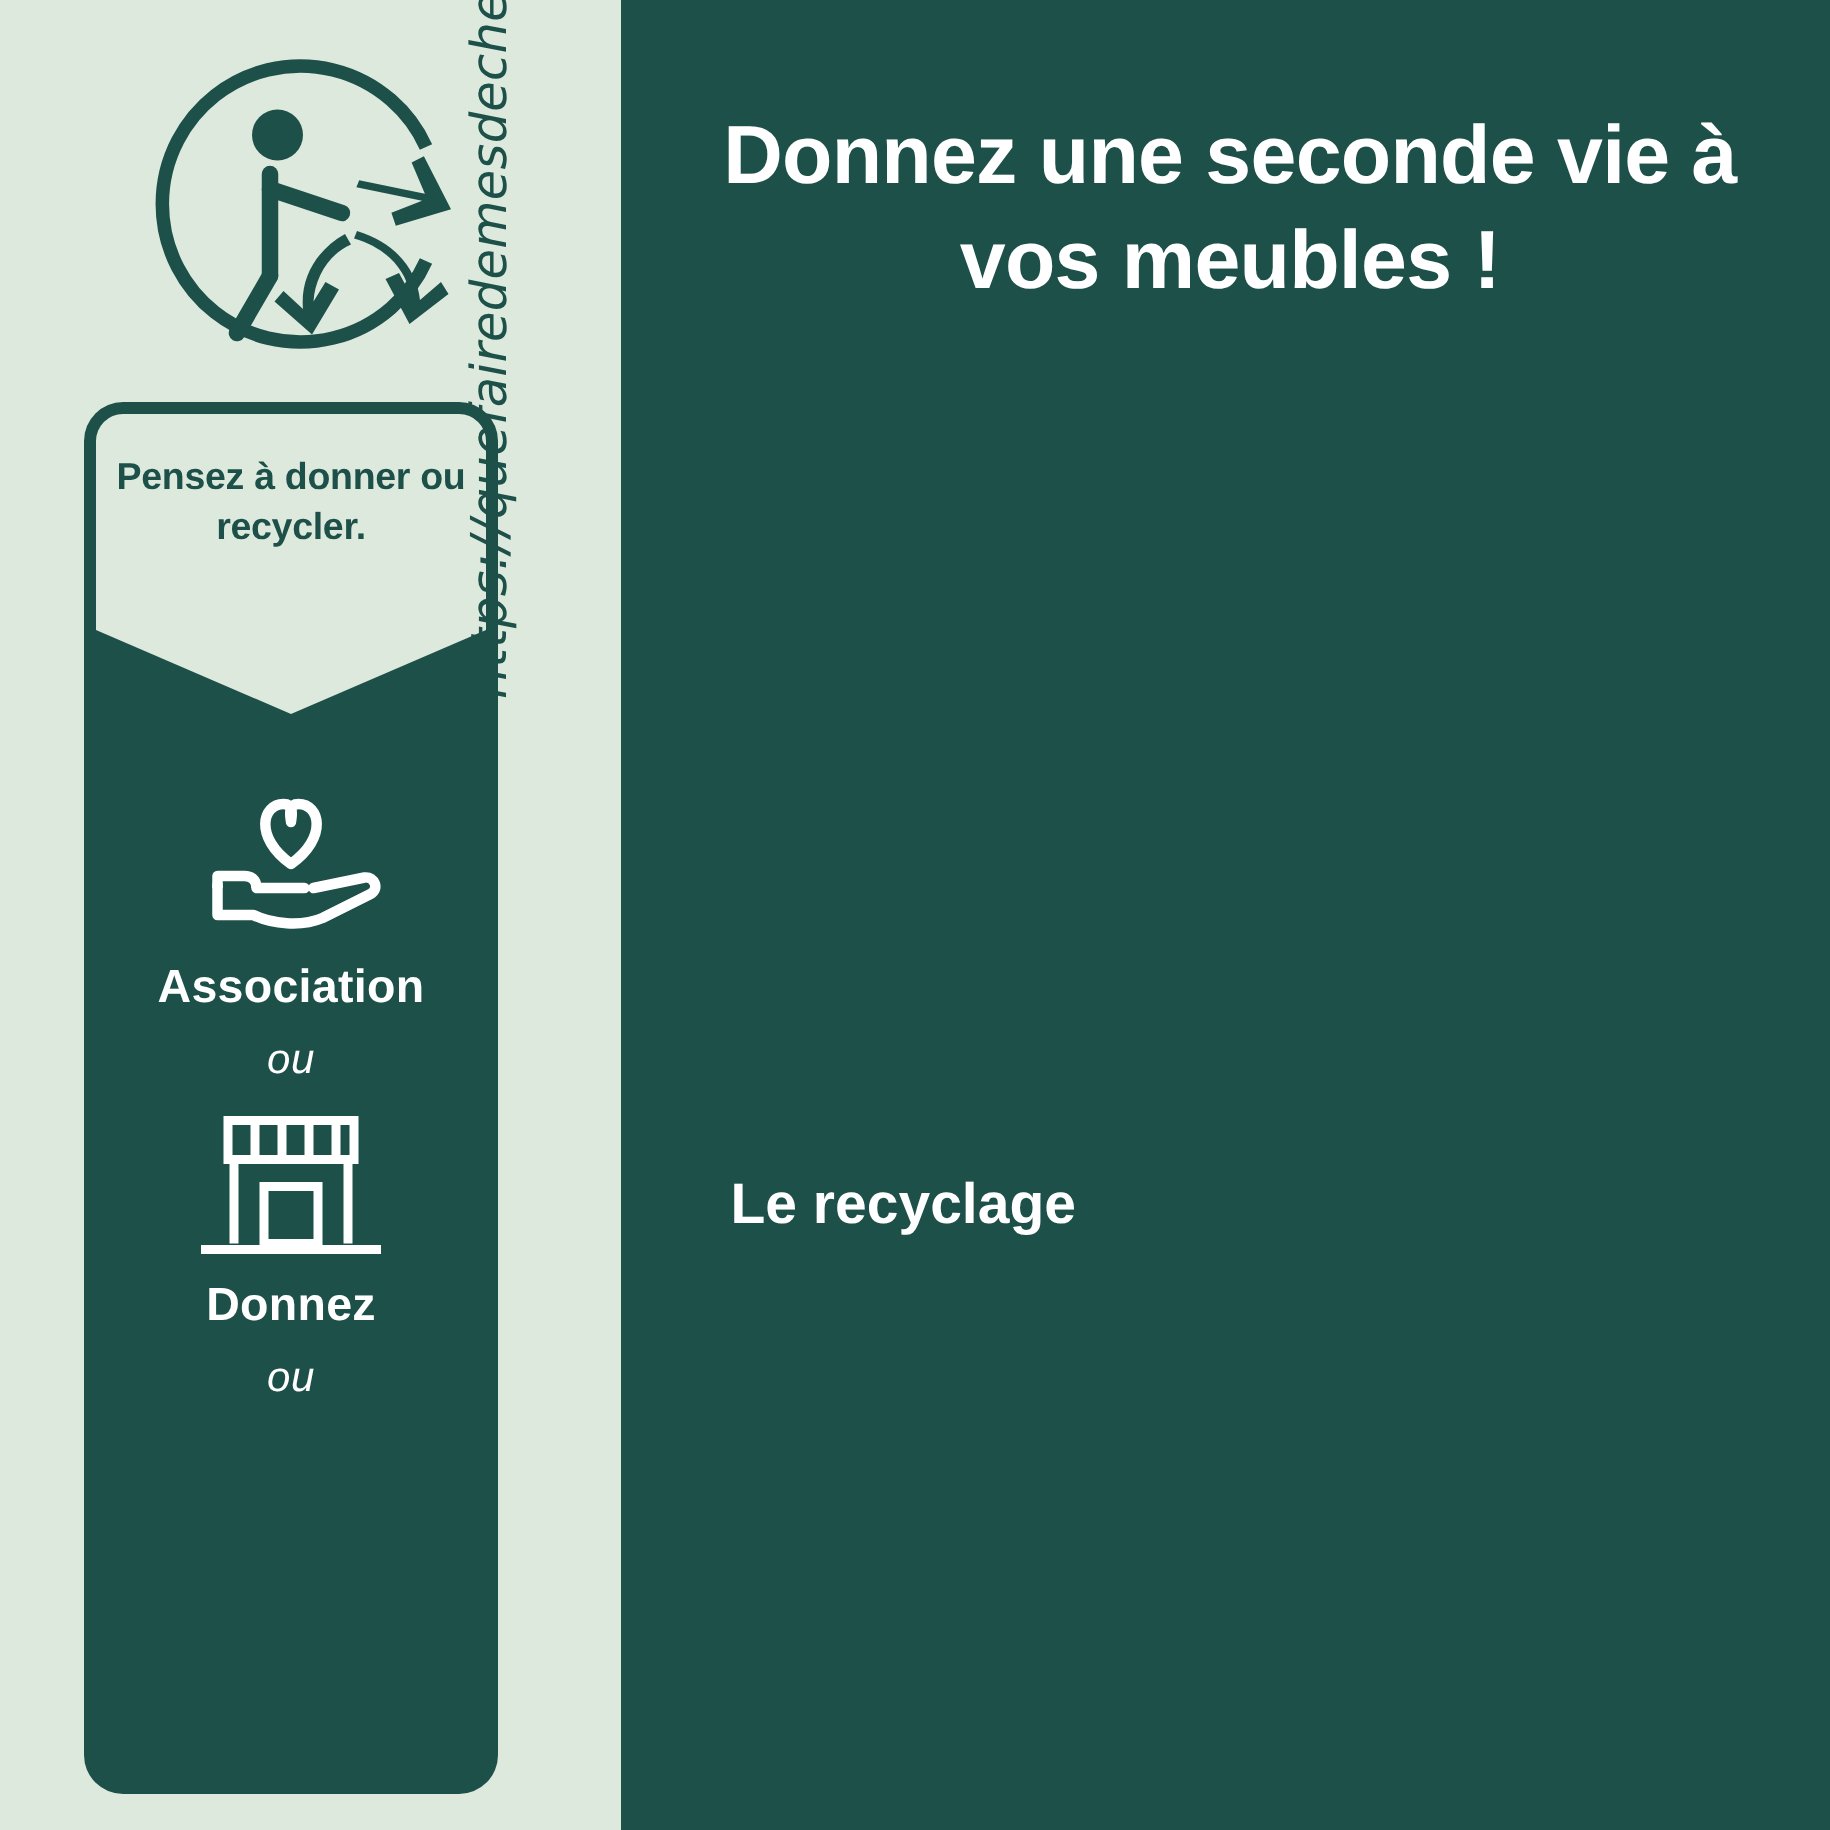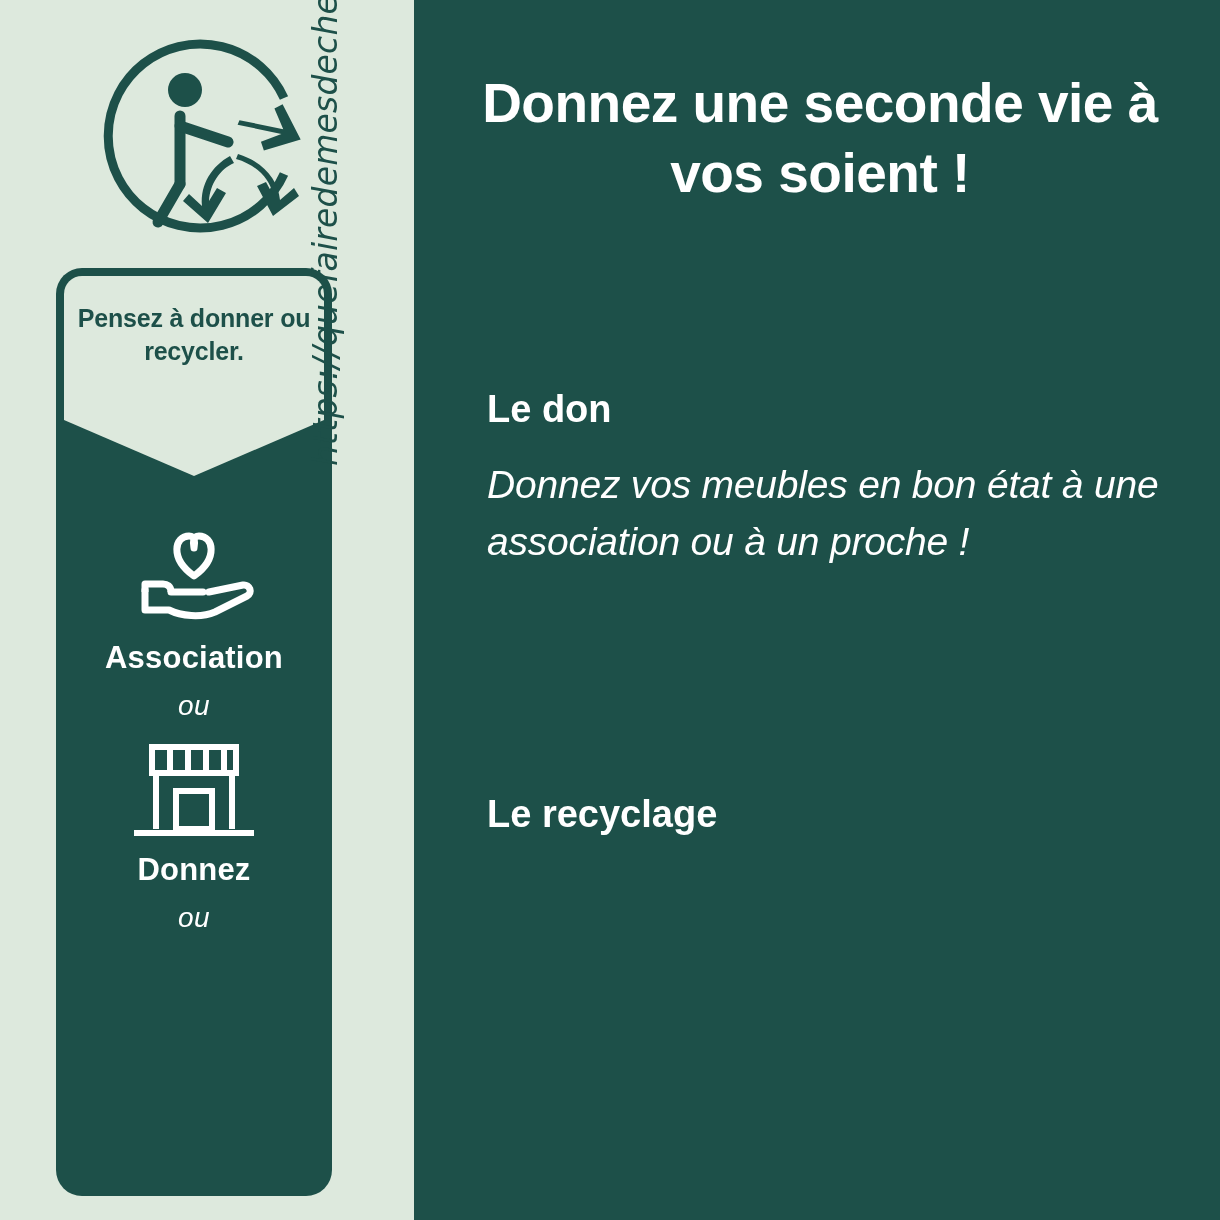--- a/index.html
+++ b/index.html
@@ -127,21 +127,21 @@
     line-height: 1.28;
     letter-spacing: -0.5px;
   }
   .section {
     position: absolute;
     left: 487px;
     width: 690px;
     color: #ffffff;
   }
   .section-1 { top: 388px; }
-  .section-2 { top: 782px; margin-top: 11px; }
+  .section-2 { top: 782px; }
   .section-title {
     font-size: 38px;
     font-weight: bold;
     letter-spacing: 0px;
     margin-bottom: 26px;
   }
   .section-body {
     font-size: 39px;
     font-style: italic;
     line-height: 1.45;
@@ -211,24 +211,20 @@
       <div class="ribbon-label">Donnez</div>
     </div>
 
     <div class="ribbon-sep">ou</div>
 
 
   </div>
 
   <div class="vertical-url">https://quefairedemesdechets.fr</div>
 
-  <div class="headline">Donnez une seconde vie à vos soient !</div>
-
-  <div class="section section-1">
-    <div class="section-title">Le don</div>
-    <div class="section-body">Donnez vos meubles en bon état à une association ou à un proche !</div>
-  </div>
+  <div class="headline">Donnez une seconde vie à vos meubles !</div>
+
 
   <div class="section section-2">
     <div class="section-title">Le recyclage</div>
   </div>
 
 </div>
 
 </body></html>

